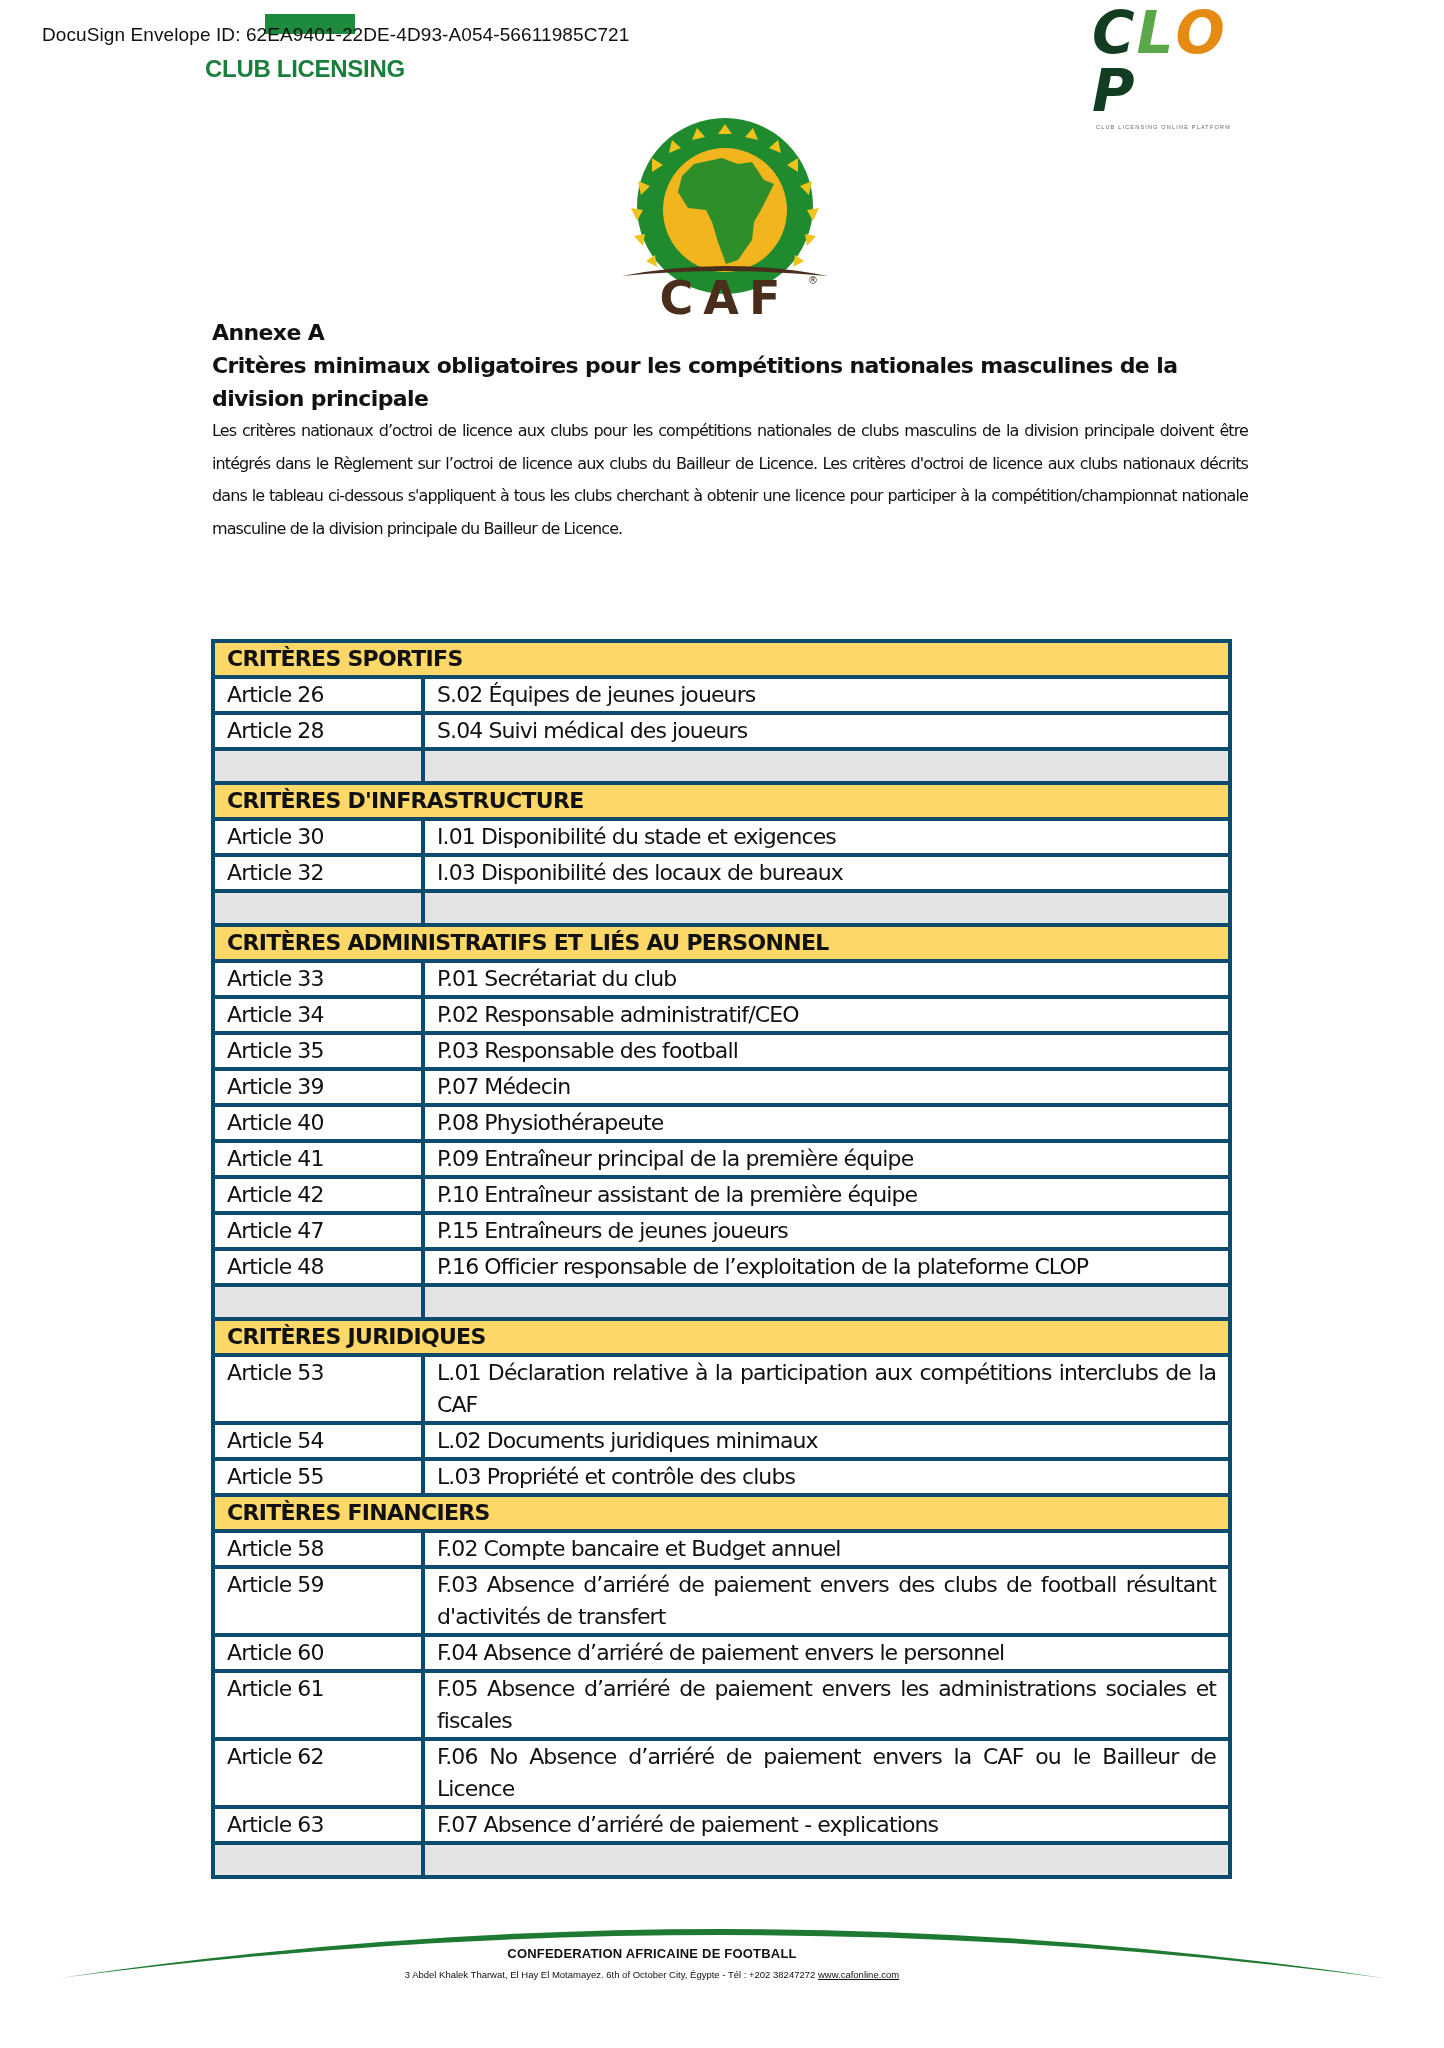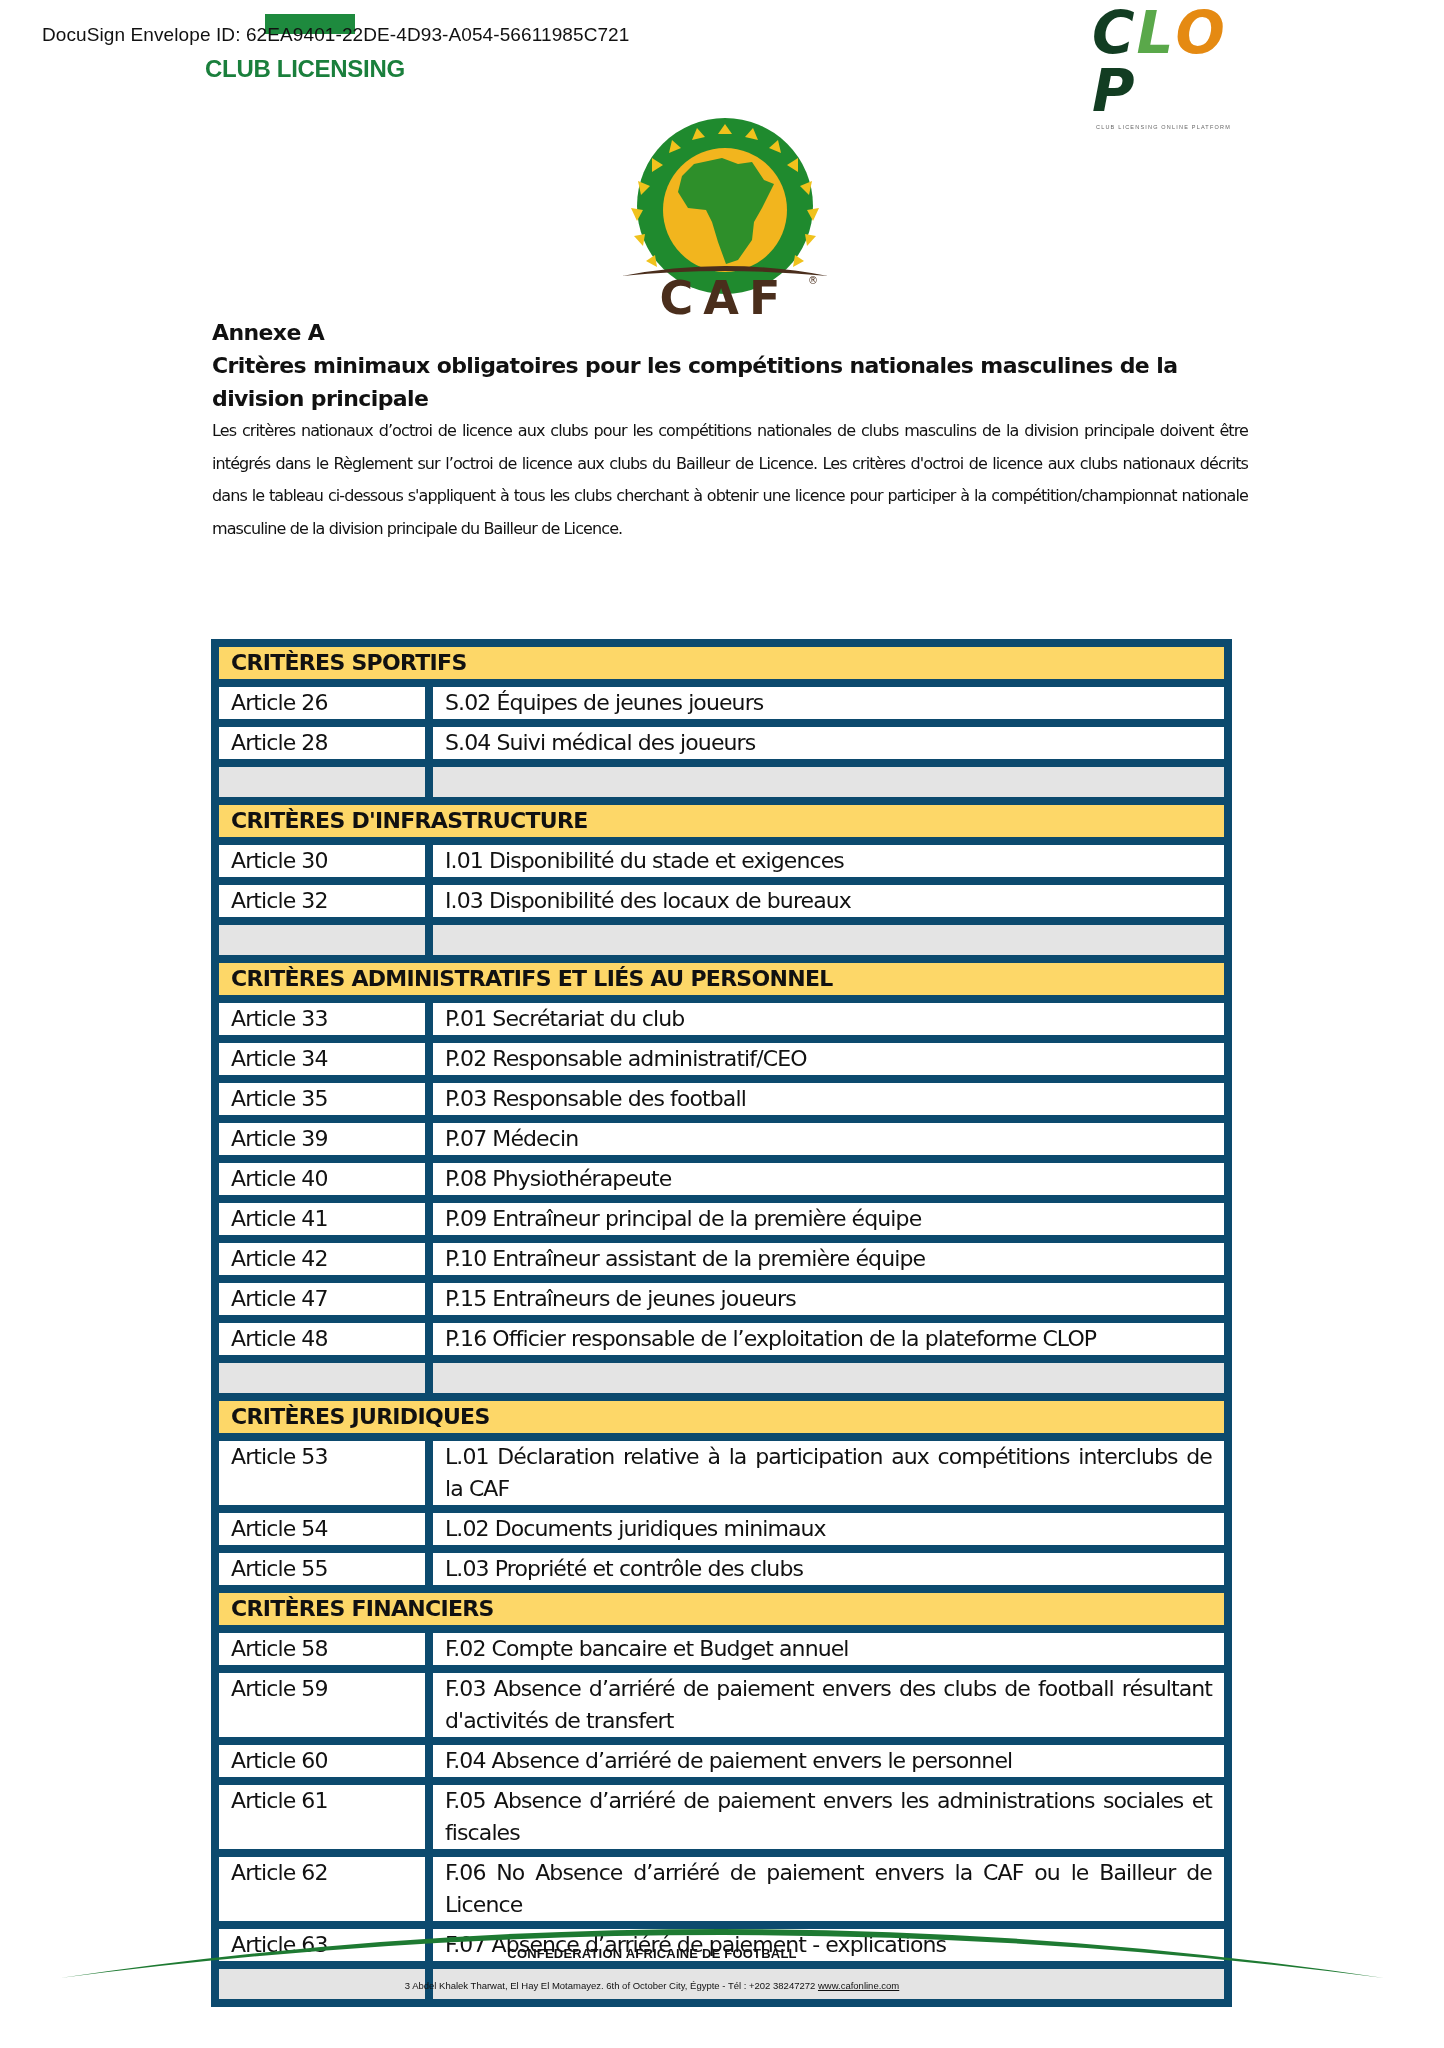--- a/index.html
+++ b/index.html
@@ -20,30 +20,30 @@
 
   .caf-logo { position: absolute; left: 612px; top: 118px; width: 226px; height: 200px; }
 
   .content { position: absolute; left: 212px; top: 316px; width: 1036px; }
   .annex { font-size: 22px; font-weight: bold; line-height: 33px; font-family: "DejaVu Sans", sans-serif; letter-spacing: -0.6px; }
   .title { font-size: 22px; font-weight: bold; line-height: 33px; font-family: "DejaVu Sans", sans-serif; letter-spacing: -0.6px; }
   .intro { font-size: 16px; line-height: 32.5px; text-align: justify; font-family: "DejaVu Sans", sans-serif; letter-spacing: -0.9px; }
 
   .crit-table { position: absolute; left: 211px; top: 639px; width: 1021px; border-collapse: collapse;
                 font-family: "DejaVu Sans", sans-serif; font-size: 22px; letter-spacing: -0.9px; }
-  .crit-table td { border: 8px solid #0c4a6e; padding: 0 12px; line-height: 32px; vertical-align: top; }
+  .crit-table td { border: 4px solid #0c4a6e; padding: 0 12px; line-height: 32px; vertical-align: top; }
   .crit-table td.col1 { width: 182px; }
   .crit-table tr.section td { background: #fdd768; font-weight: bold; letter-spacing: -0.7px; }
   .crit-table tr.spacer td { background: #e4e4e4; height: 30px; }
   .crit-table td.desc { text-align: justify; }
 
   .footer-arc { position: absolute; left: 0; top: 1900px; width: 1444px; height: 90px; }
   .footer { position: absolute; left: 0; top: 1946px; width: 1304px; text-align: center; }
   .footer-org { font-size: 13px; font-weight: bold; letter-spacing: 0.2px; font-family: "Liberation Sans", sans-serif; }
-  .footer-addr { font-size: 9.5px; margin-top: 19px; font-family: "Liberation Sans", sans-serif; }
+  .footer-addr { font-size: 9.5px; margin-top: 8px; font-family: "Liberation Sans", sans-serif; }
   .footer-addr a { color: #111; text-decoration: underline; }
 </style>
 </head>
 <body>
 
 <div class="caf-mini"></div>
 <div class="docusign">DocuSign Envelope ID: 62EA9401-22DE-4D93-A054-56611985C721</div>
 <div class="club-licensing">CLUB LICENSING</div>
 
 <div class="clop">

